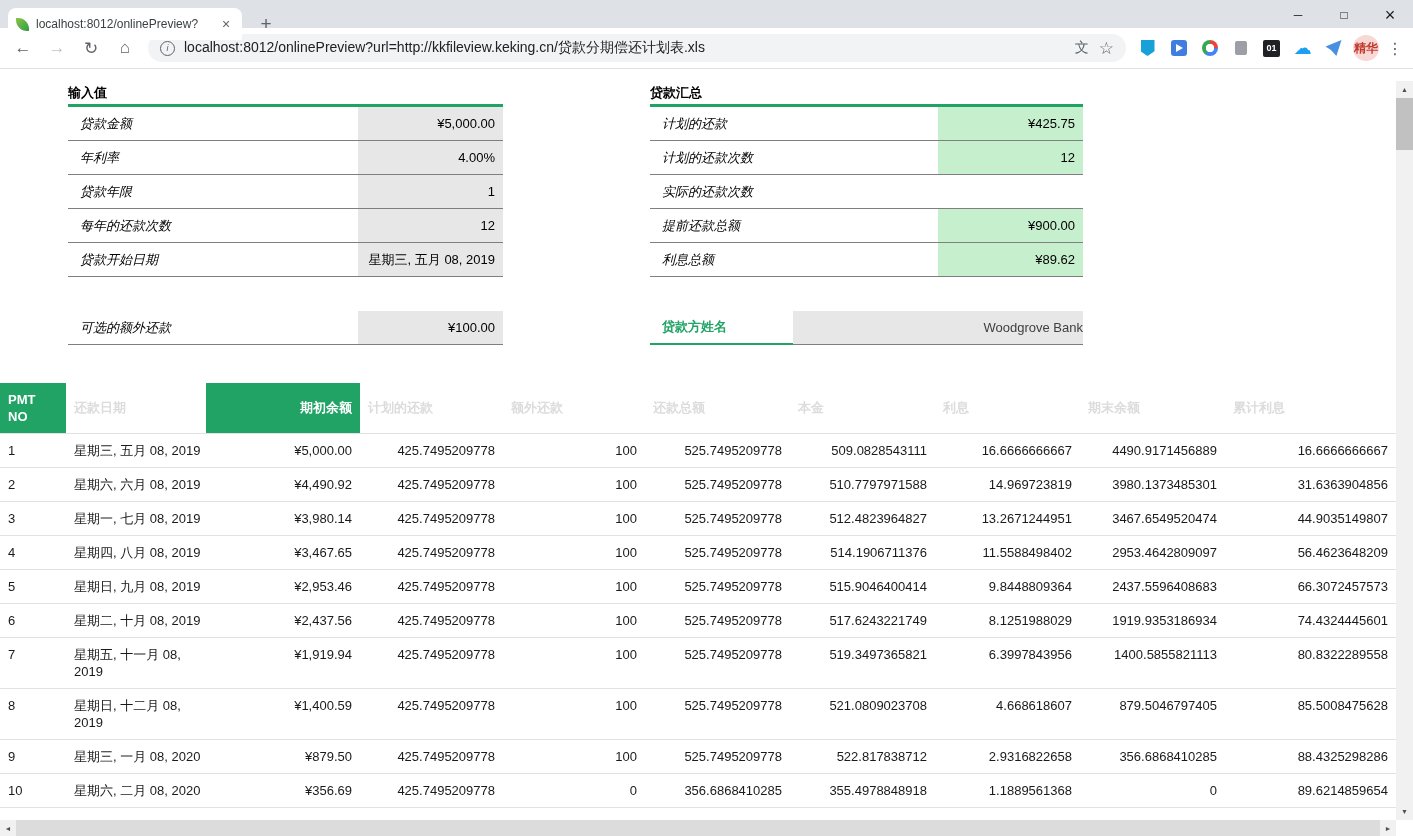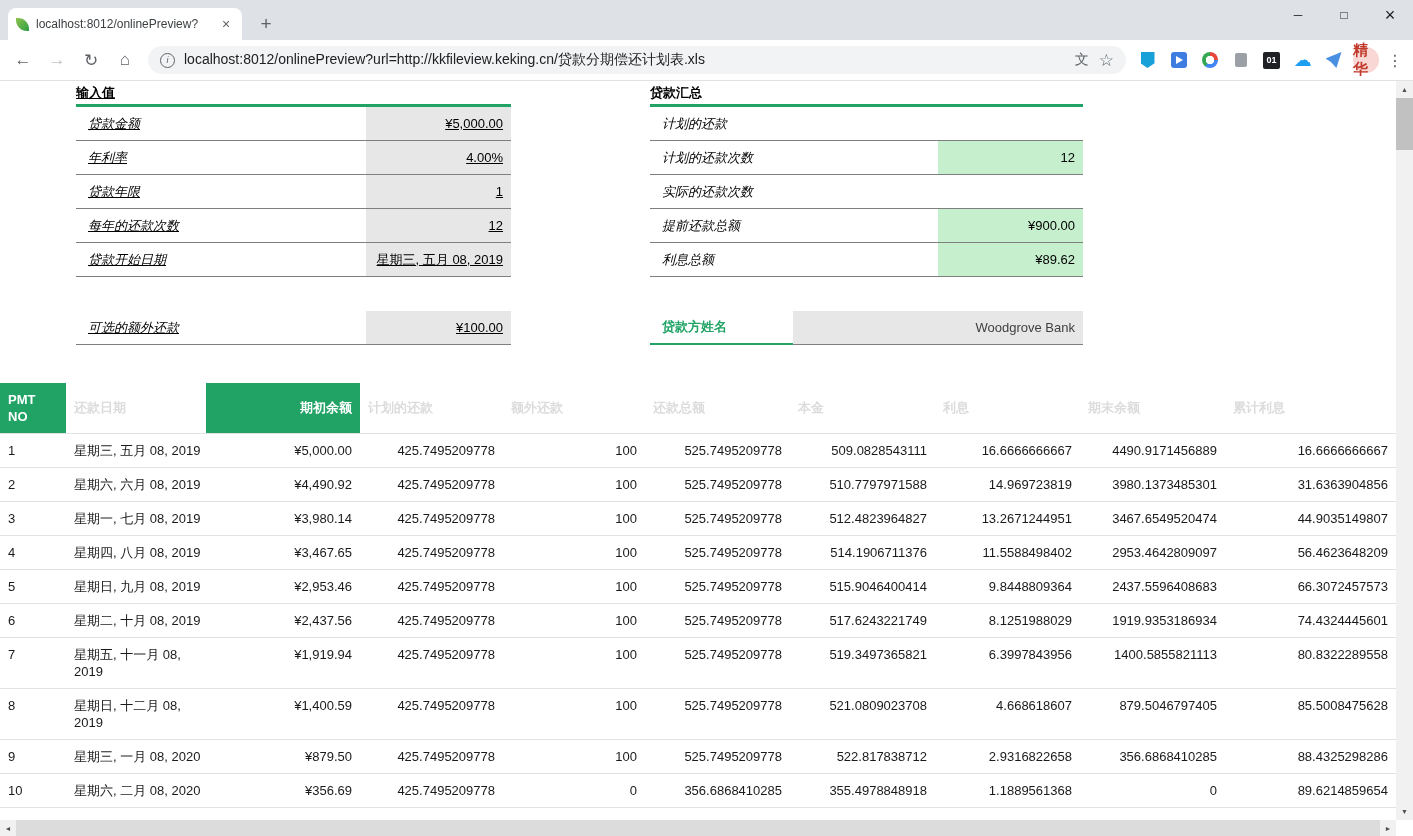--- a/index.html
+++ b/index.html
@@ -8,21 +8,21 @@
     --graycell:#e7e7e7;
     --rowline:#7f7f7f;
     --gridline:#e2e2e2;
     --chrome-gray:#5f6368;
   }
   *{margin:0;padding:0;}
   body{width:1413px;height:836px;overflow:hidden;font-family:"Liberation Sans","DejaVu Sans",sans-serif;}
   .window{position:relative;width:1413px;height:836px;background:#fff;}
 
   
-  .tabstrip{position:relative;height:40px;background:#dee1e6;}
+  .tabstrip{position:relative;height:28px;background:#dee1e6;}
   .tab{position:absolute;left:8px;top:8px;width:234px;height:32px;background:#fff;border-radius:8px 8px 0 0;display:flex;align-items:center;padding:0 8px;box-sizing:border-box;}
   .leaf{width:13px;height:13px;background:linear-gradient(135deg,#8bc34a,#2e9e44);border-radius:0 85% 0 85%;margin-right:7px;flex:none;}
   .tab-title{flex:1;font-size:12px;color:#3c4043;white-space:nowrap;overflow:hidden;text-overflow:ellipsis;}
   .tab-close{width:16px;height:16px;display:flex;align-items:center;justify-content:center;color:var(--chrome-gray);font-size:14px;border-radius:50%;flex:none;}
   .newtab{position:absolute;left:252px;top:10px;width:28px;height:28px;display:flex;align-items:center;justify-content:center;color:var(--chrome-gray);font-size:19px;}
   .winbtns{position:absolute;right:0;top:0;display:flex;height:30px;}
   .winbtn{width:46px;height:30px;display:flex;align-items:center;justify-content:center;color:#1b1b1b;font-size:12px;}
   .winbtn.close-btn{font-size:18px;}
 
   
@@ -40,39 +40,39 @@
   .shield-shape{width:14px;height:16px;background:#18a0d8;clip-path:polygon(0 0,100% 0,100% 70%,50% 100%,0 70%);}
   .blueext{width:16px;height:16px;background:#3f7de0;border-radius:3px;position:relative;}
   .blueext::after{content:"";position:absolute;left:5px;top:4px;width:0;height:0;border-left:7px solid #fff;border-top:4px solid transparent;border-bottom:4px solid transparent;}
   .ringext{width:16px;height:16px;border-radius:50%;background:
       radial-gradient(circle at center,#fff 0 4px,transparent 4.5px),
       conic-gradient(#e8453c 0 25%,#4285f4 25% 60%,#34a853 60% 100%);}
   .grayext{width:12px;height:14px;background:#9aa0a6;border-radius:2px;}
   .badge01{width:17px;height:17px;background:#202124;color:#fff;font-size:9px;font-weight:700;display:flex;align-items:center;justify-content:center;border-radius:2px;}
   .cloudext{color:#1a9ff1;font-size:18px;}
   .birdext{width:16px;height:16px;background:#4a90e2;clip-path:polygon(0 40%,100% 0,68% 100%,34% 62%);}
-  .avatar{width:26px;height:26px;border-radius:50%;background:#f8d7d5;color:#c0392b;font-size:15px;font-weight:700;display:flex;align-items:center;justify-content:center;margin:0 4px;}
+  .avatar{width:26px;height:26px;border-radius:50%;background:#f8d7d5;color:#c0392b;font-size:12px;font-weight:700;display:flex;align-items:center;justify-content:center;margin:0 4px;}
   .kebab{font-size:16px;color:var(--chrome-gray);width:24px;text-align:center;}
 
   
   .content{position:absolute;top:81px;left:0;right:0;bottom:0;background:#fff;overflow:hidden;}
 
   .panel{position:absolute;top:3px;font-size:13px;color:#000;}
-  .panel-left{left:76px;width:435px;text-decoration:underline;}
+  .panel-left{left:68px;width:435px;}
   .panel-right{left:650px;width:433px;}
   .panel-title{font-weight:700;font-size:13px;height:19px;padding-bottom:1px;border-bottom:3px solid var(--green);}
   .prow{display:flex;height:34px;box-sizing:border-box;border-bottom:1px solid var(--rowline);align-items:stretch;}
   .plbl{flex:1;font-style:italic;display:flex;align-items:center;padding-left:12px;}
   .pval{width:145px;box-sizing:border-box;display:flex;align-items:center;justify-content:flex-end;padding-right:8px;}
   .pval.gray{background:var(--graycell);}
   .pval.green{background:var(--lightgreen);}
   .pspacer{height:34px;}
   .prow.lender{border-bottom:none;}
   .lender-lbl{width:143px;box-sizing:border-box;display:flex;align-items:center;padding-left:12px;color:var(--green);font-weight:700;border-bottom:2px solid var(--green);}
-  .lender-val{flex:1;box-sizing:border-box;background:var(--graycell);display:flex;align-items:center;justify-content:flex-end;padding-right:8px;color:#3f3f3f;border-bottom:1px solid var(--rowline);}
+  .lender-val{flex:1;box-sizing:border-box;background:var(--graycell);display:flex;align-items:center;justify-content:flex-end;color:#3f3f3f;border-bottom:1px solid var(--rowline);}
 
   
   .grid{position:absolute;left:0;top:302px;width:1396px;border-collapse:collapse;table-layout:fixed;font-size:13px;padding-left:8px;}
   .grid col.c0{width:66px}.grid col.c1{width:140px}.grid col.c2{width:154px}.grid col.c3{width:143px}.grid col.c4{width:142px}
   .grid col.c5{width:145px}.grid col.c6{width:145px}.grid col.c7{width:145px}.grid col.c8{width:145px}.grid col.c9{width:171px}
   .grid thead th{height:50px;box-sizing:border-box;padding:0 8px;text-align:left;vertical-align:middle;font-weight:700;color:#dcdcdc;border-bottom:1px solid var(--gridline);overflow:hidden;line-height:17px;}
   .grid thead th:nth-child(1),.grid thead th:nth-child(3){background:var(--green);color:#fff;font-weight:700;}
   .grid thead th:nth-child(3){text-align:right;}
   .grid tbody td{padding:8px;line-height:17px;vertical-align:top;border-bottom:1px solid var(--gridline);color:#1a1a1a;overflow:hidden;box-sizing:border-box;}
   .grid tbody td:nth-child(2){padding-right:3px;}
@@ -175,20 +175,21 @@
       <div class="prow">
         <div class="plbl">可选的额外还款</div>
         <div class="pval gray">¥100.00</div>
       </div>
     </div>
 
     <div class="panel panel-right">
       <div class="panel-title">贷款汇总</div>
       <div class="prow">
         <div class="plbl">计划的还款</div>
+        <div class="pval green">¥425.75</div>
       </div>
       <div class="prow">
         <div class="plbl">计划的还款次数</div>
         <div class="pval green">12</div>
       </div>
       <div class="prow">
         <div class="plbl">实际的还款次数</div>
       </div>
       <div class="prow">
         <div class="plbl">提前还款总额</div>

